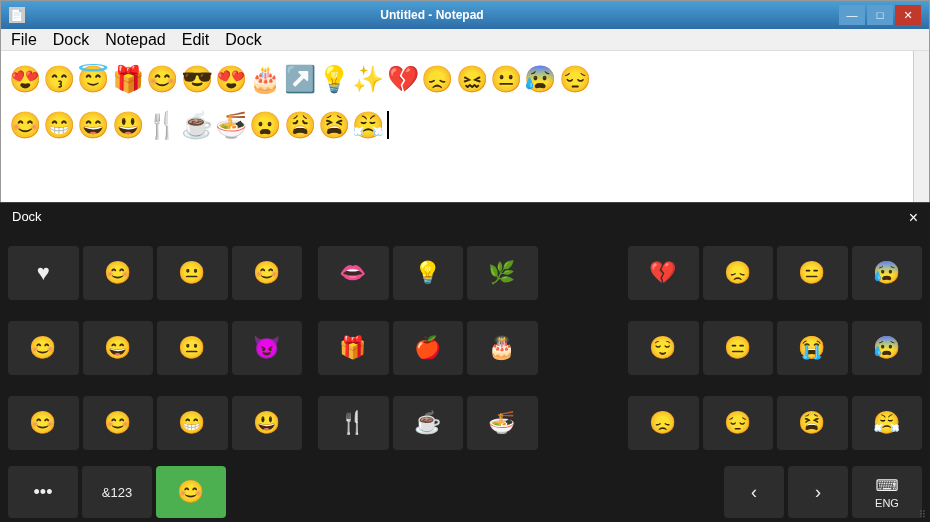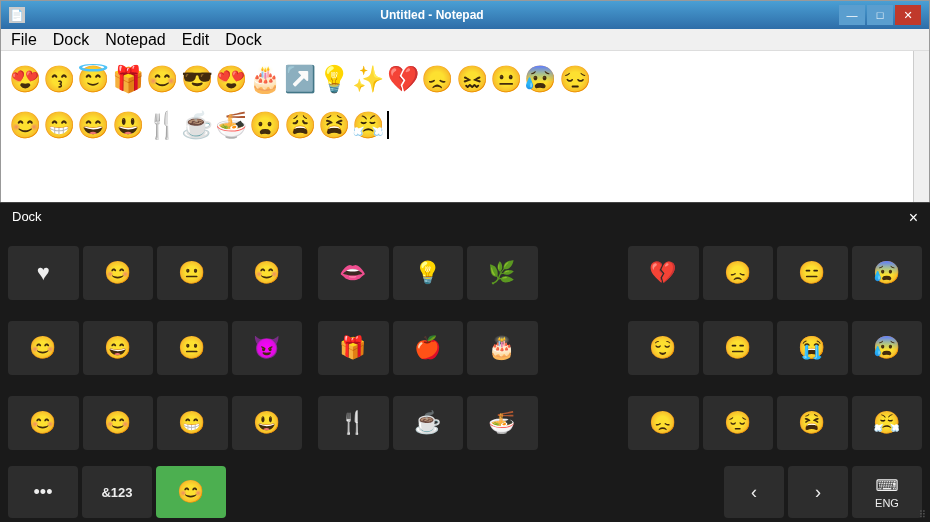--- a/index.html
+++ b/index.html
@@ -223,21 +223,21 @@
       border-radius: 4px;
       display: flex;
       align-items: center;
       justify-content: center;
       cursor: pointer;
       color: #eee;
       height: 52px;
     }
 
     .dock-bottom-cell.ellipsis { width: 70px; font-size: 18px; }
-    .dock-bottom-cell.num { width: 70px; font-size: 13px; font-weight: bold; }
+    .dock-bottom-cell.num { width: 70px; font-size: 13px; font-weight: normal; }
     .dock-bottom-cell.emoji-active { width: 70px; background: #4caf50; font-size: 22px; }
     .dock-bottom-cell.wide { flex: 1; background: transparent; }
     .dock-bottom-cell.arrow { width: 60px; font-size: 18px; }
     .dock-bottom-cell.eng { width: 70px; font-size: 11px; background: #2d2d2d; }
 
     .eng-content {
       display: flex;
       flex-direction: column;
       align-items: center;
     }

